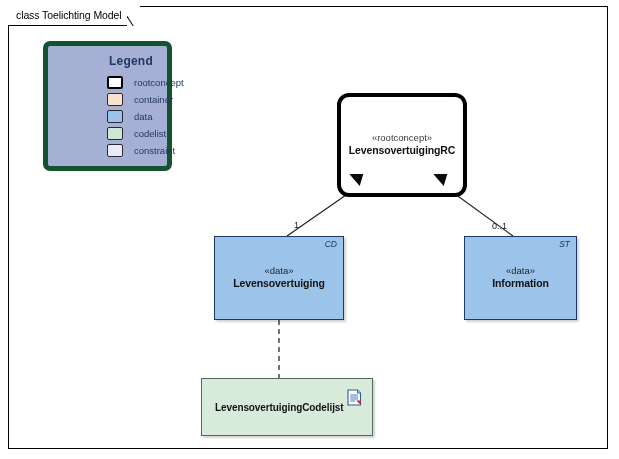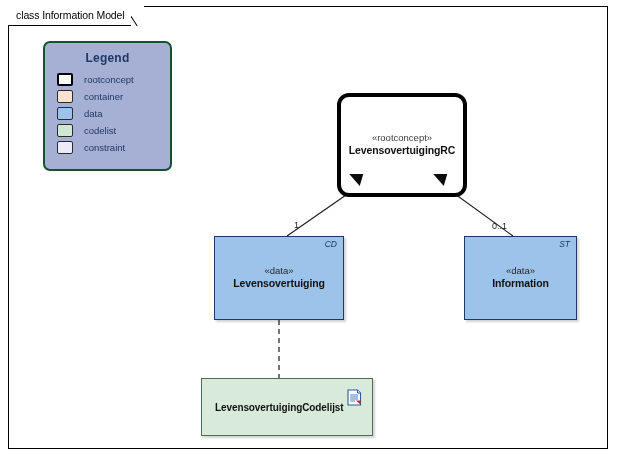--- a/index.html
+++ b/index.html
@@ -80,23 +80,24 @@
   }
 
   
   #legend-box {
     position: absolute;
     left: 43px;
     top: 41px;
     width: 129px;
     height: 130px;
     background: #a6b0d4;
-    border: 2px solid #14532d;
+    border: 5px solid #14532d;
     border-radius: 7px;
     box-sizing: border-box;
+    padding-left: 47px;
   }
   #legend-title {
     text-align: center;
     font-size: 12px;
     font-weight: bold;
     color: #1f3864;
     margin-top: 8px;
     letter-spacing: 0.2px;
   }
   .legend-rows {
@@ -254,21 +255,21 @@
   #mult-left  { left: 294px; top: 221px; }
   #mult-right { left: 492px; top: 222px; }
 </style>
 </head>
 <body>
 
 <div id="diagram-frame"></div>
 
 <div id="frame-title-tab">
   <div class="tab-body">
-    <span class="tab-label">class Information Model</span>
+    <span class="tab-label">class Toelichting Model</span>
   </div>
   <div class="tab-corner"></div>
 </div>
 
 <div id="legend-box">
   <div id="legend-title">Legend</div>
   <div class="legend-rows">
 
     <div class="legend-row">
       <span class="legend-swatch thick" style="background:#ffffff"></span>

